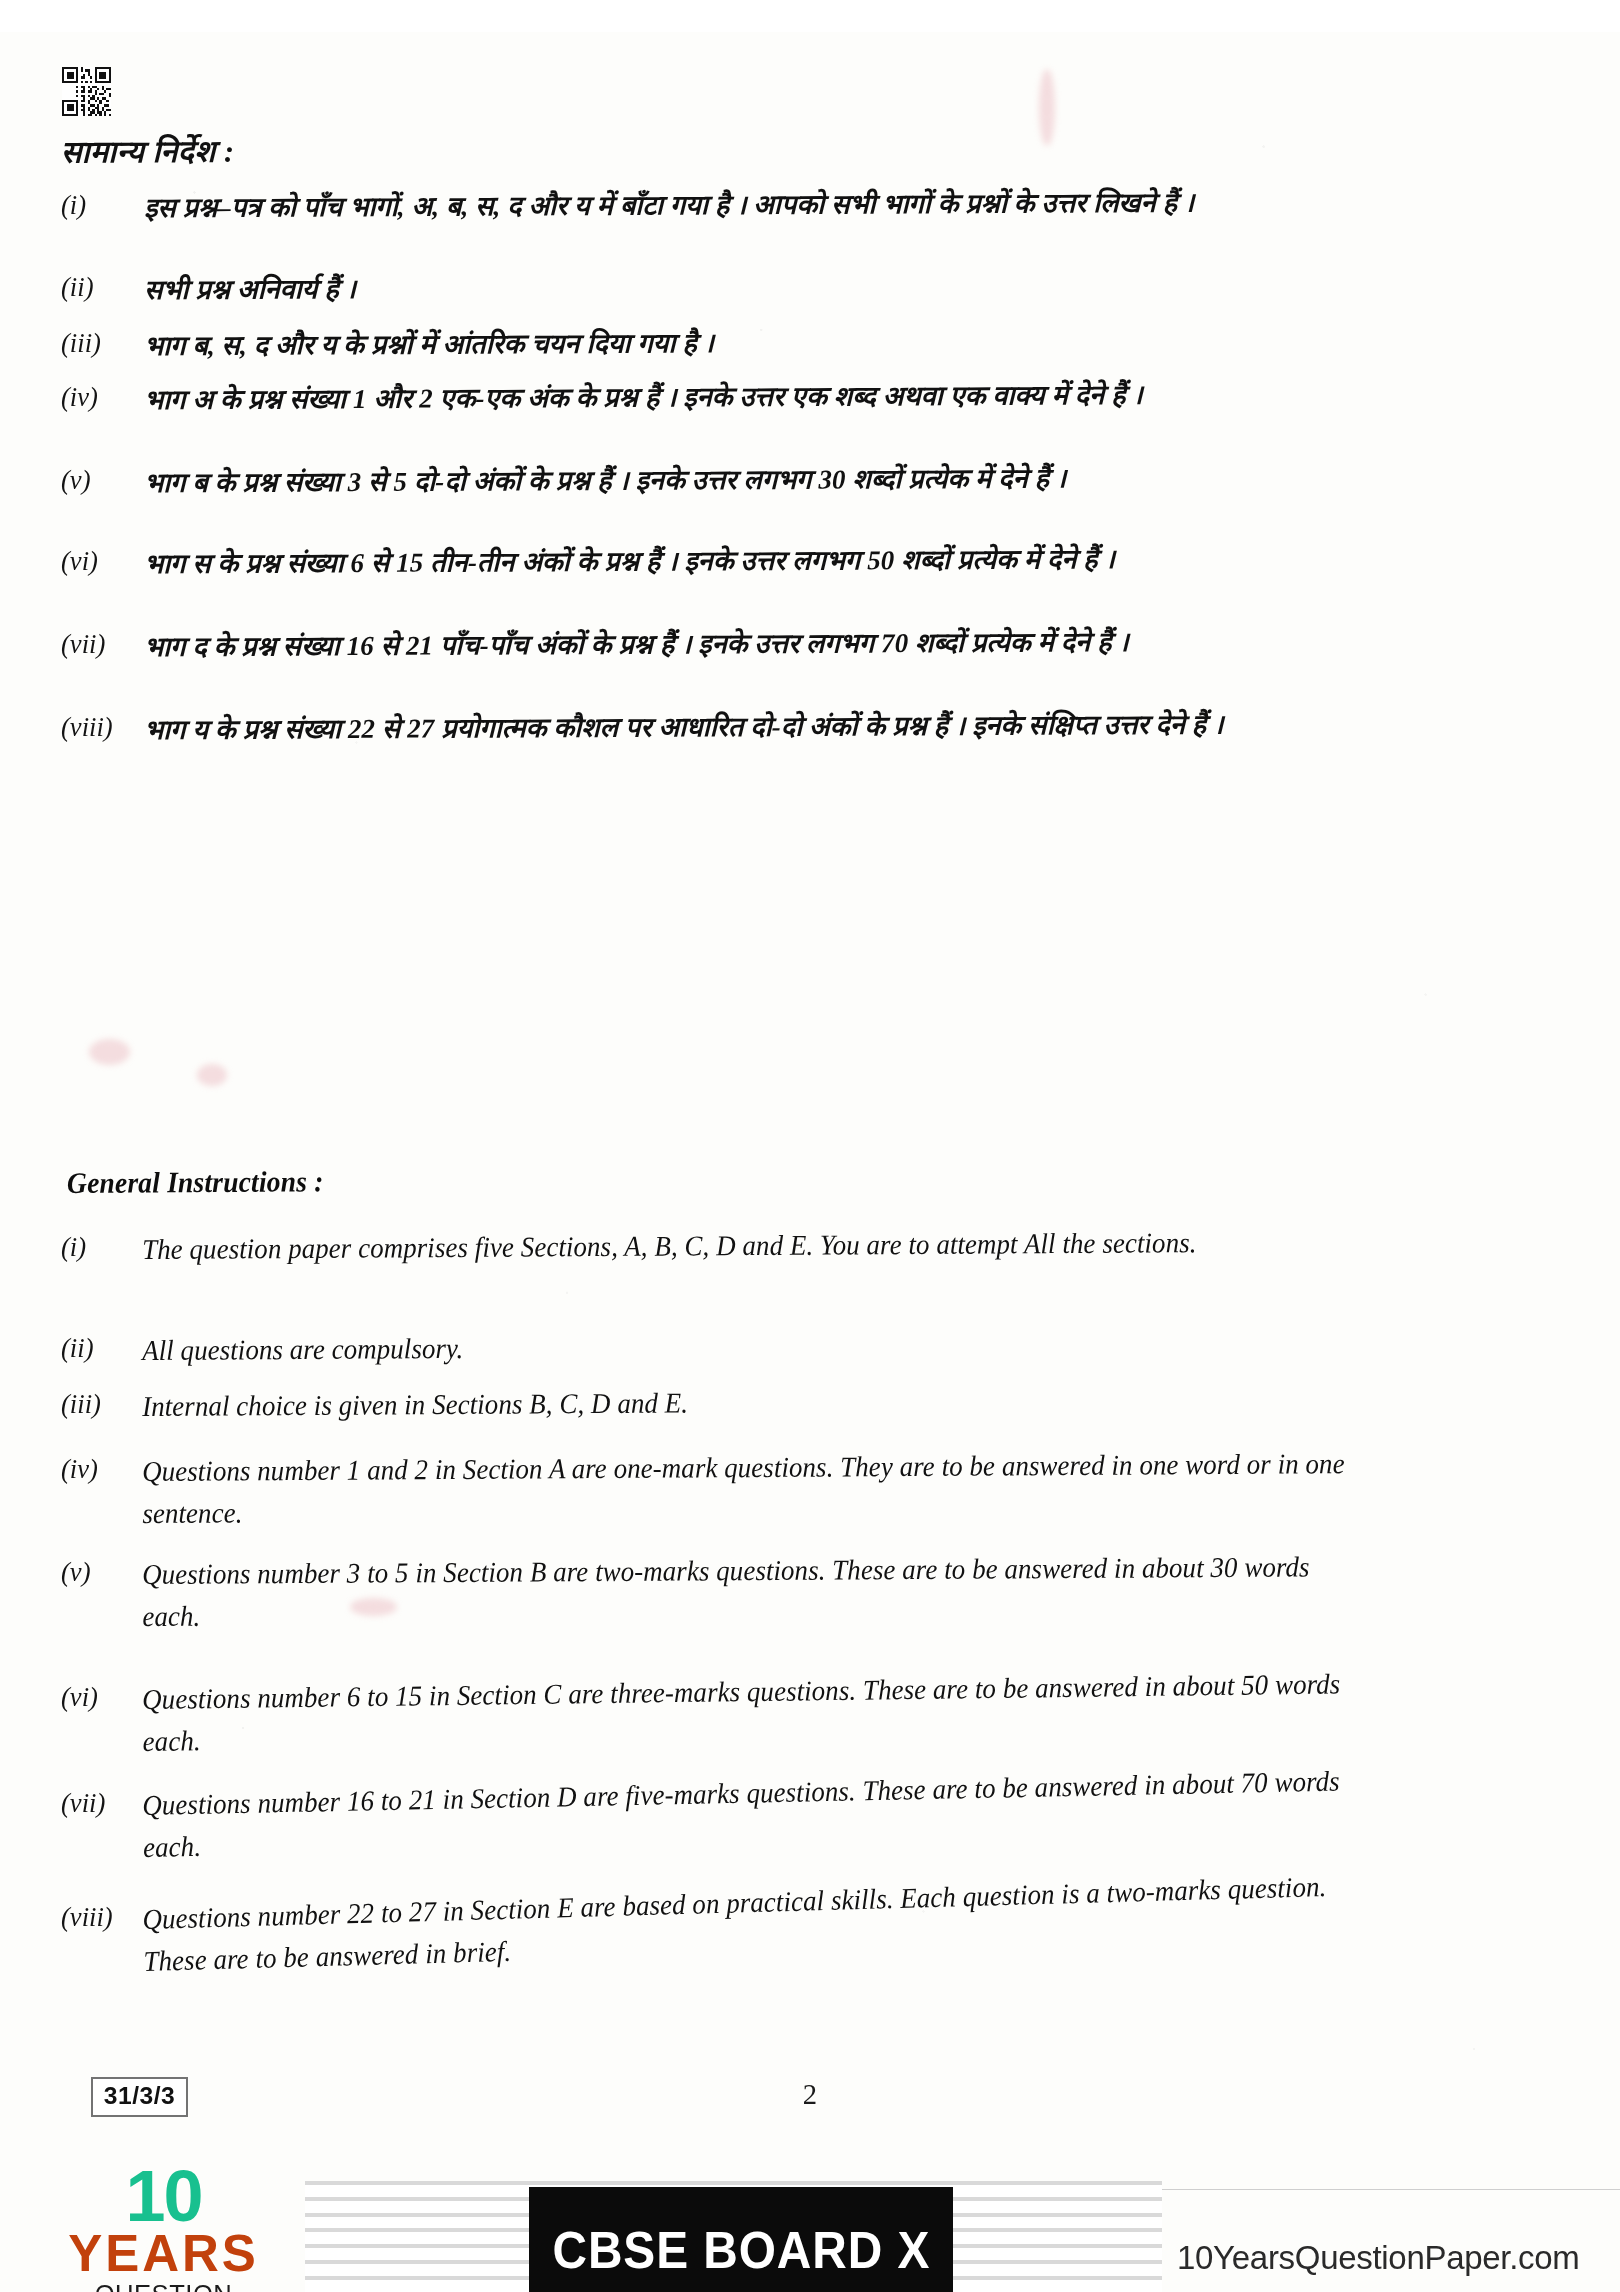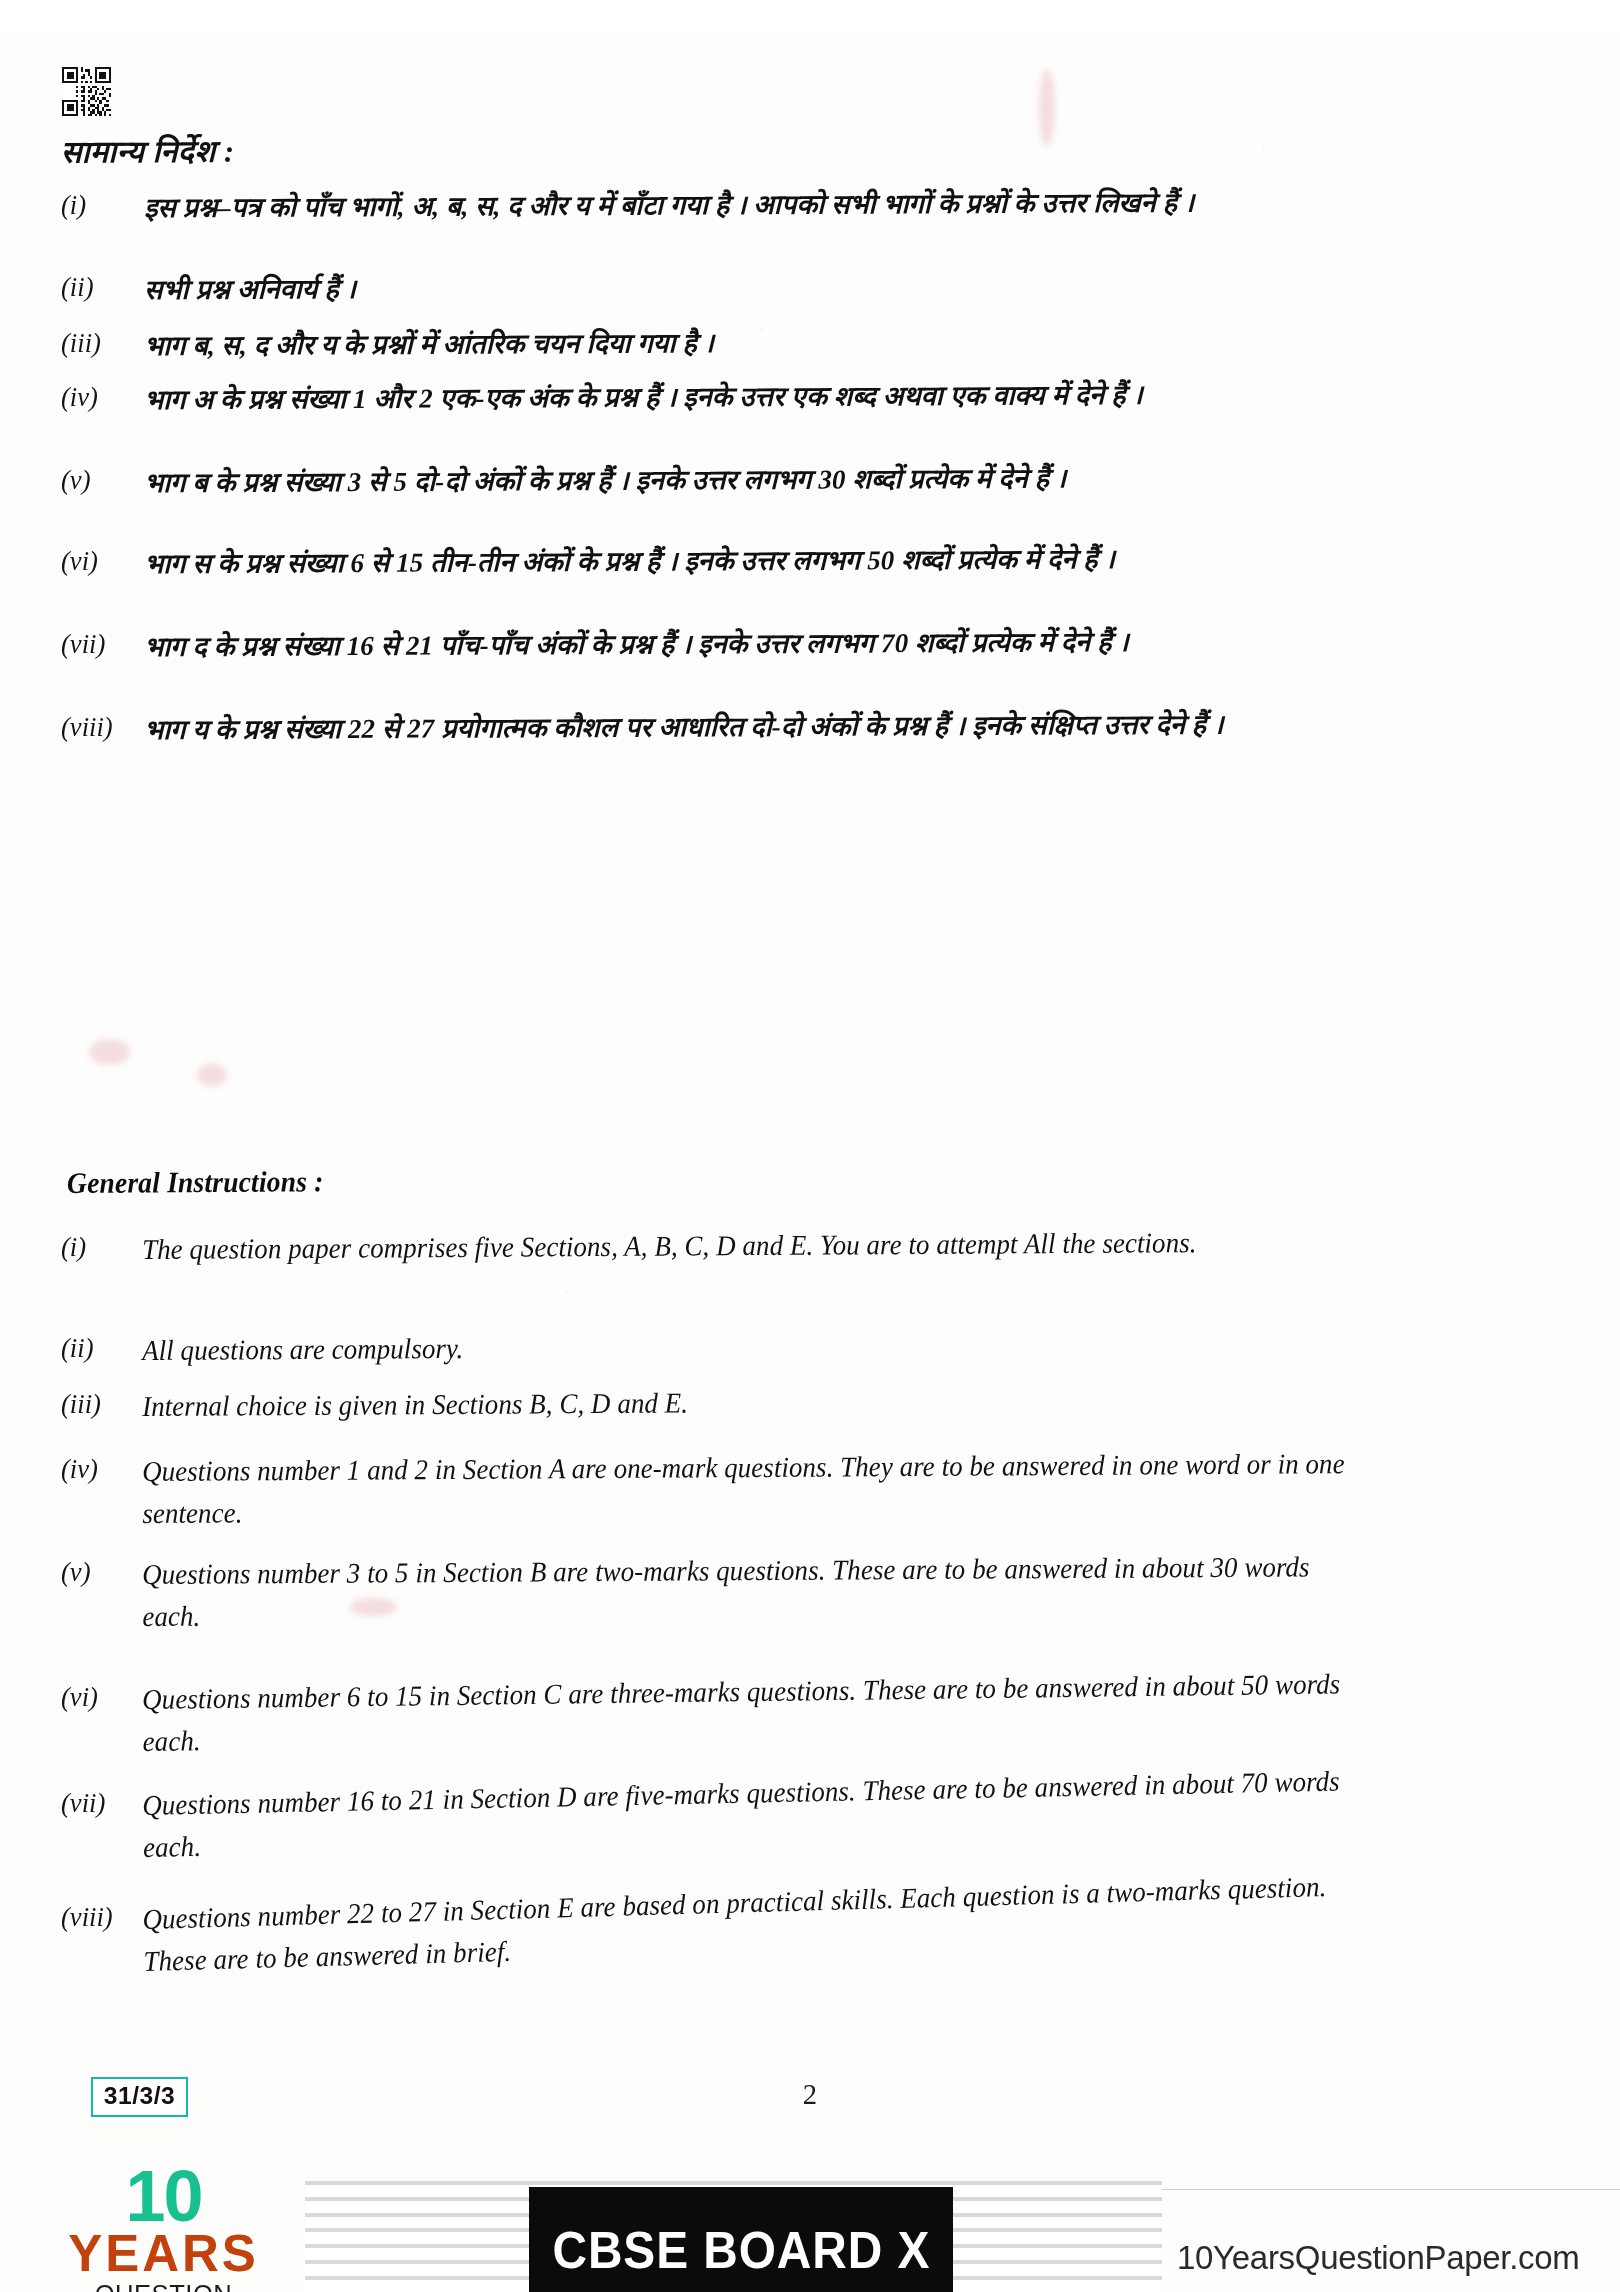--- a/index.html
+++ b/index.html
@@ -138,21 +138,21 @@
   
   .skew-1 .txt { transform: scaleX(.94) rotate(-0.7deg); }
   .skew-2 .txt { transform: scaleX(.94) rotate(-1.1deg); }
   .skew-3 .txt { transform: scaleX(.94) rotate(-1.5deg); }
 
   
   .paper-code {
     position: absolute;
     left: 91px;
     top: 2045px;
-    border: 2px solid #14b8a6;
+    border: 2px solid #737373;
     padding: 3px 10.8px 4.9px;
     font-family: "Liberation Sans", sans-serif;
     font-size: 24.6px;
     font-weight: 700;
     letter-spacing: 0.5px;
     color: #111;
     background: #fff;
   }
   .page-number {
     position: absolute;

